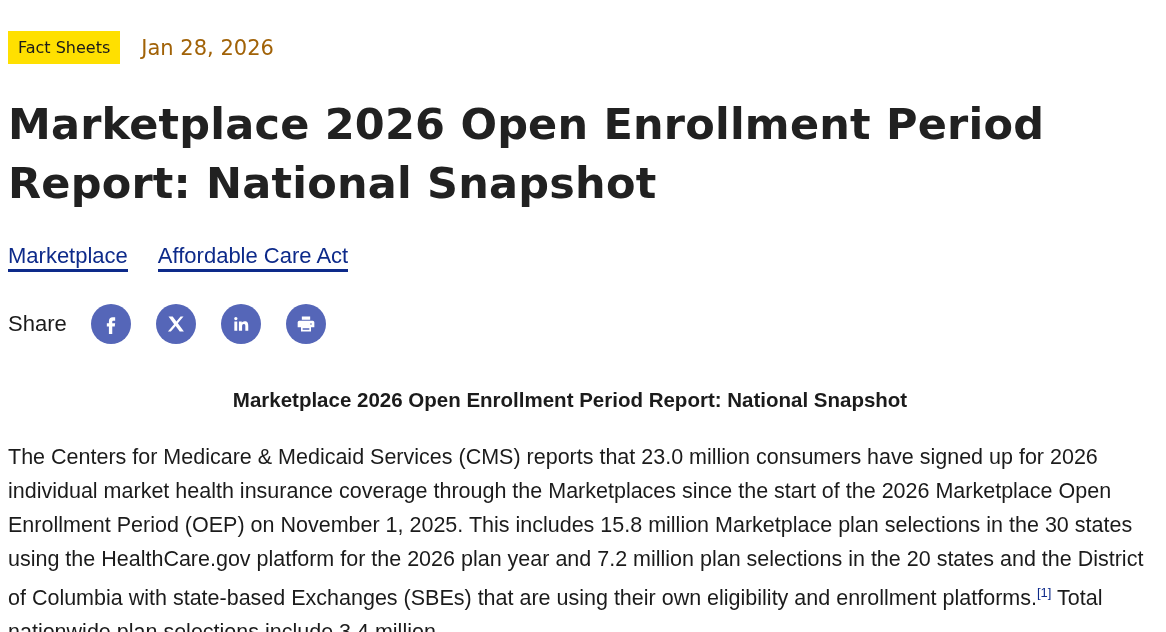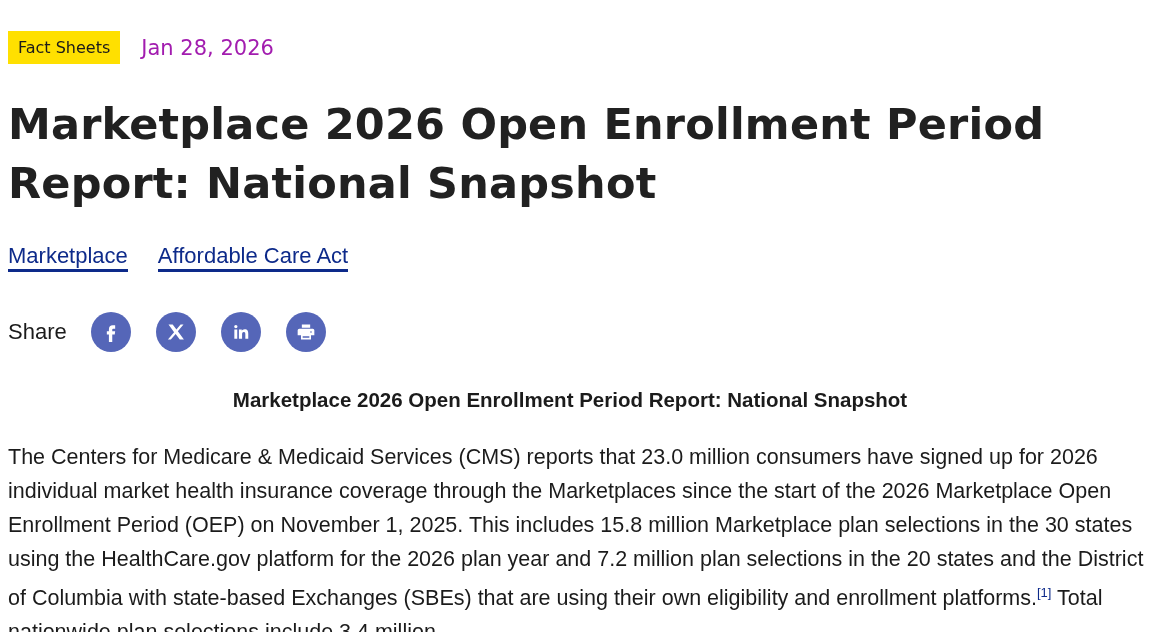--- a/index.html
+++ b/index.html
@@ -7,33 +7,33 @@
       width: 1166px; height: 632px; overflow: hidden;
       font-family: "Liberation Sans", sans-serif; color: #1b1b1b;
     }
     .page { position: relative; padding-left: 8px; }
     .meta-row { position: absolute; top: 31px; left: 8px; display: flex; align-items: center; }
     .badge {
       background: #ffe000; color: #1b1b1b; border-radius: 0;
       font-size: 16px; padding: 0 10px; height: 33px; line-height: 33px;
       font-family: "DejaVu Sans", sans-serif;
     }
-    .date { margin-left: 21px; font-size: 21px; color: #a21caf; font-family: "DejaVu Sans", sans-serif; }
+    .date { margin-left: 21px; font-size: 21px; color: #a16207; font-family: "DejaVu Sans", sans-serif; }
     .title {
       position: absolute; top: 95px; left: 8px; width: 1150px; margin: 0;
       font-family: "DejaVu Sans", sans-serif; font-weight: bold; font-size: 43px;
       line-height: 59px; color: #212121; letter-spacing: 0.2px;
     }
     .tags { position: absolute; top: 242px; left: 8px; display: flex; gap: 30px; }
     .tag {
       font-size: 22px; color: #0d2a8a; text-decoration: none;
       border-bottom: 3px solid #0d2a8a; line-height: 27px;
       font-family: "Liberation Sans", sans-serif; cursor: pointer;
     }
-    .share { position: absolute; top: 312px; left: 8px; display: flex; align-items: center; }
+    .share { position: absolute; top: 304px; left: 8px; display: flex; align-items: center; }
     .share-label { font-size: 22px; color: #1b1b1b; margin-right: 24px; }
     .share-btn {
       width: 40px; height: 40px; border-radius: 50%; background: #5566b8;
       display: flex; align-items: center; justify-content: center; margin-right: 25px;
       color: #fff; cursor: pointer;
     }
     .share-btn svg { width: 20px; height: 20px; fill: #fff; }
     .subtitle {
       position: absolute; top: 388px; left: 0; width: 1140px; text-align: center;
       font-weight: bold; font-size: 20.5px; color: #1b1b1b; margin: 0;

